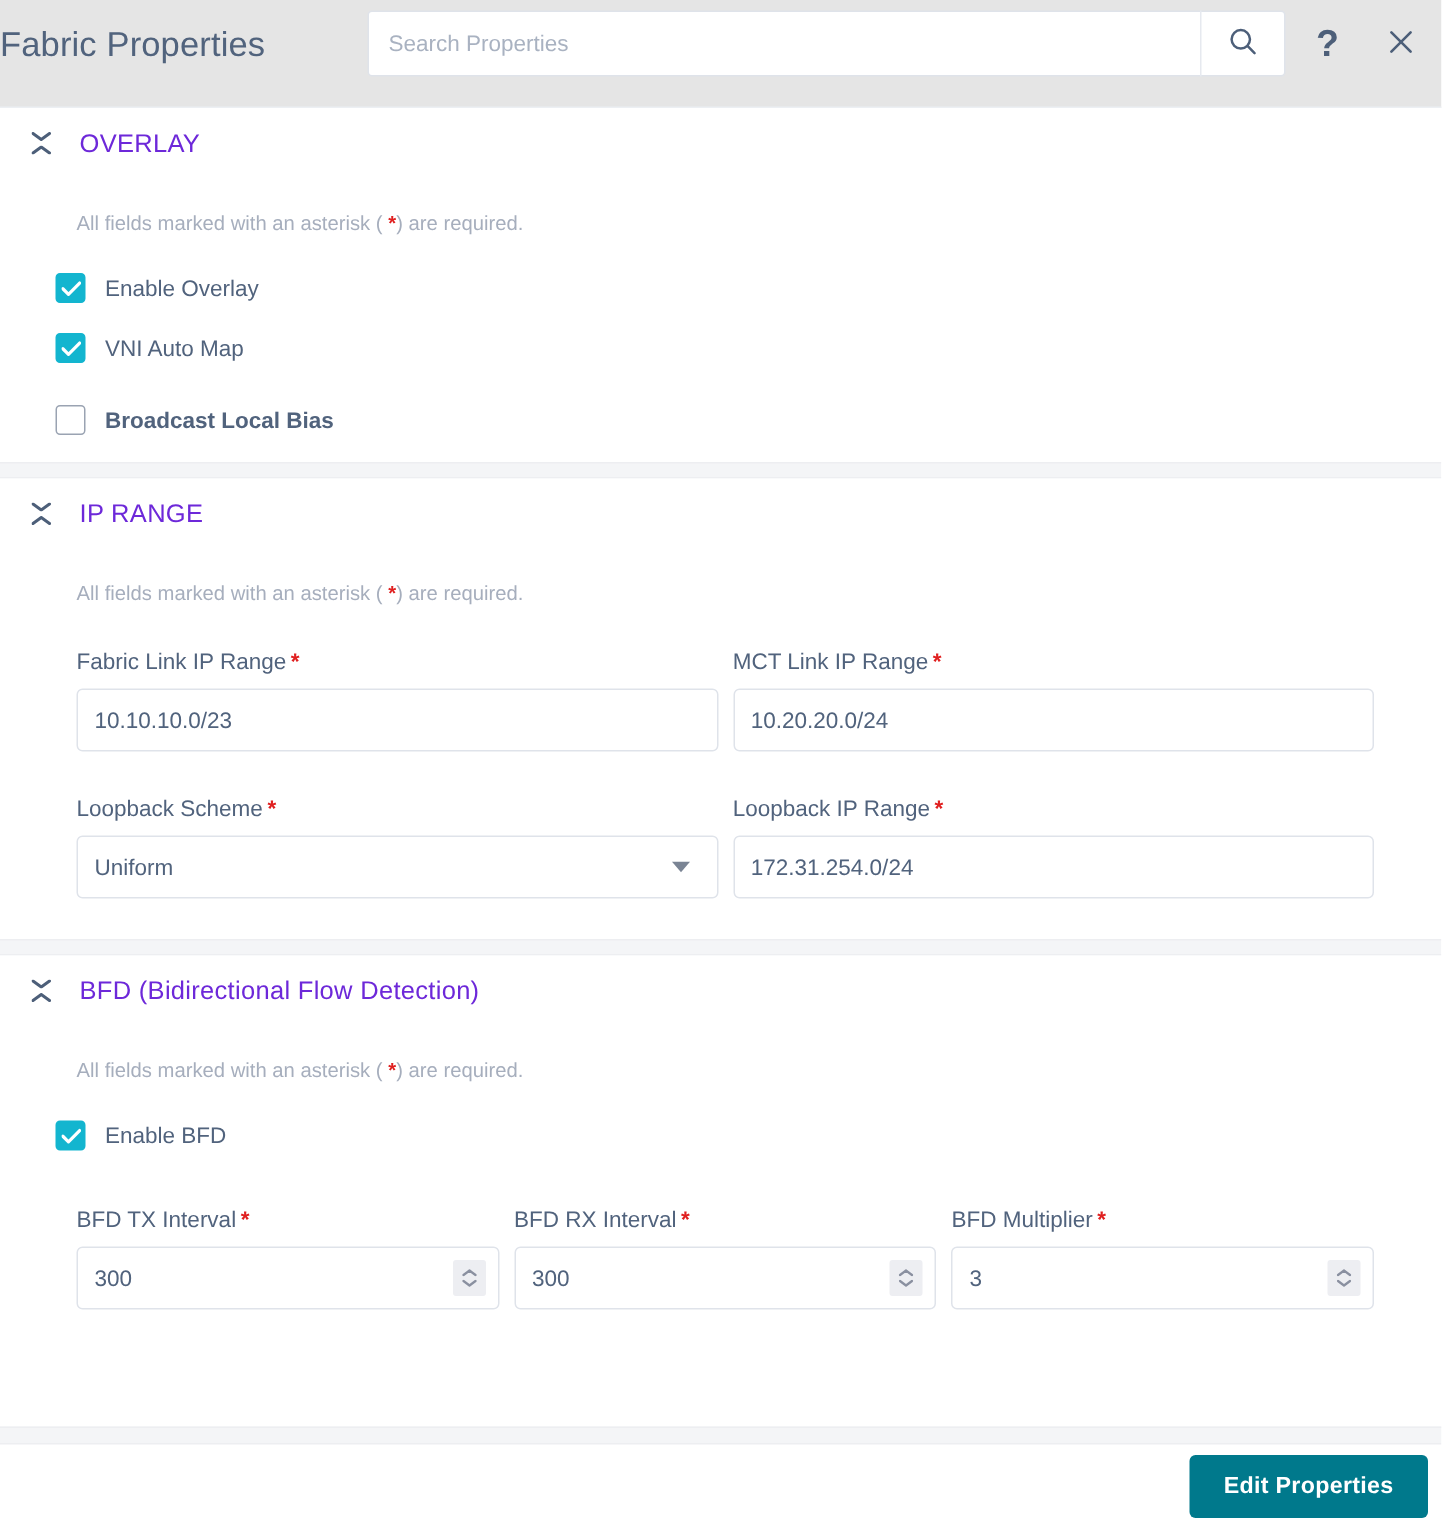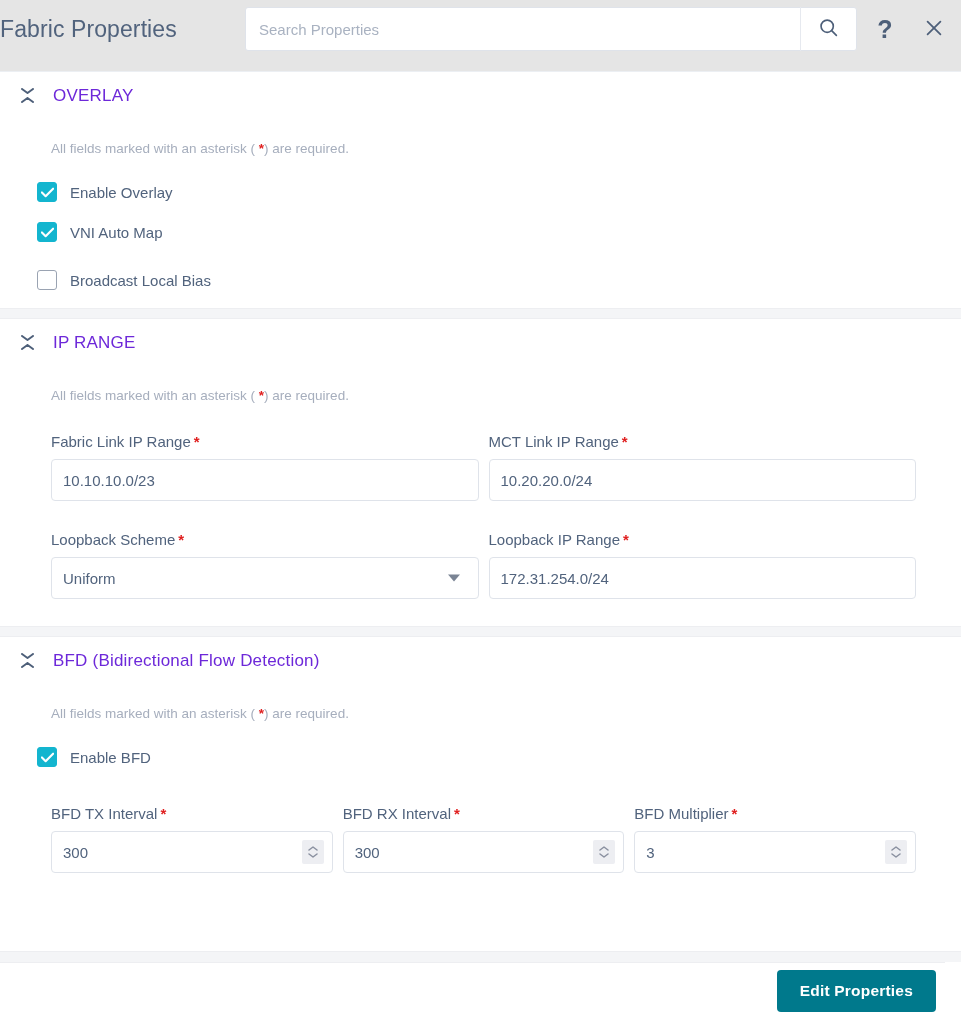--- a/index.html
+++ b/index.html
@@ -255,21 +255,21 @@
     flex-direction: column;
     align-items: center;
     justify-content: center;
     gap: 2px;
     cursor: pointer;
   }
 
   
   .footer {
     position: absolute;
-    left: 0; right: 16px; bottom: 0;
+    left: 0; right: 0; bottom: 0;
     height: 56px;
     background: #ffffff;
     border-top: 1px solid #edeef1;
     display: flex;
     align-items: center;
     justify-content: flex-end;
     padding-right: 9px;
   }
   .footer-band {
     position: absolute;
@@ -358,21 +358,21 @@
 
       <div class="cb-row">
         <span class="cbx on">
           <svg width="13" height="11" viewBox="0 0 14 11" fill="none" stroke="#ffffff" stroke-width="2.3" stroke-linecap="round" stroke-linejoin="round">
             <polyline points="1,5.5 5,9.5 13,1.4"></polyline>
           </svg>
         </span>
         <span class="cb-label">VNI Auto Map</span>
       </div>
 
-      <div class="cb-row" style="height:56px;">
+      <div class="cb-row" style="height:56px;font-weight:bold;">
         <span class="cbx off"></span>
         <span class="cb-label">Broadcast Local Bias</span>
       </div>
     </div>
 
     <div class="sec-sep"></div>
 
     <div class="section">
       <div class="sec-head">
         <span class="collapse-icon">

